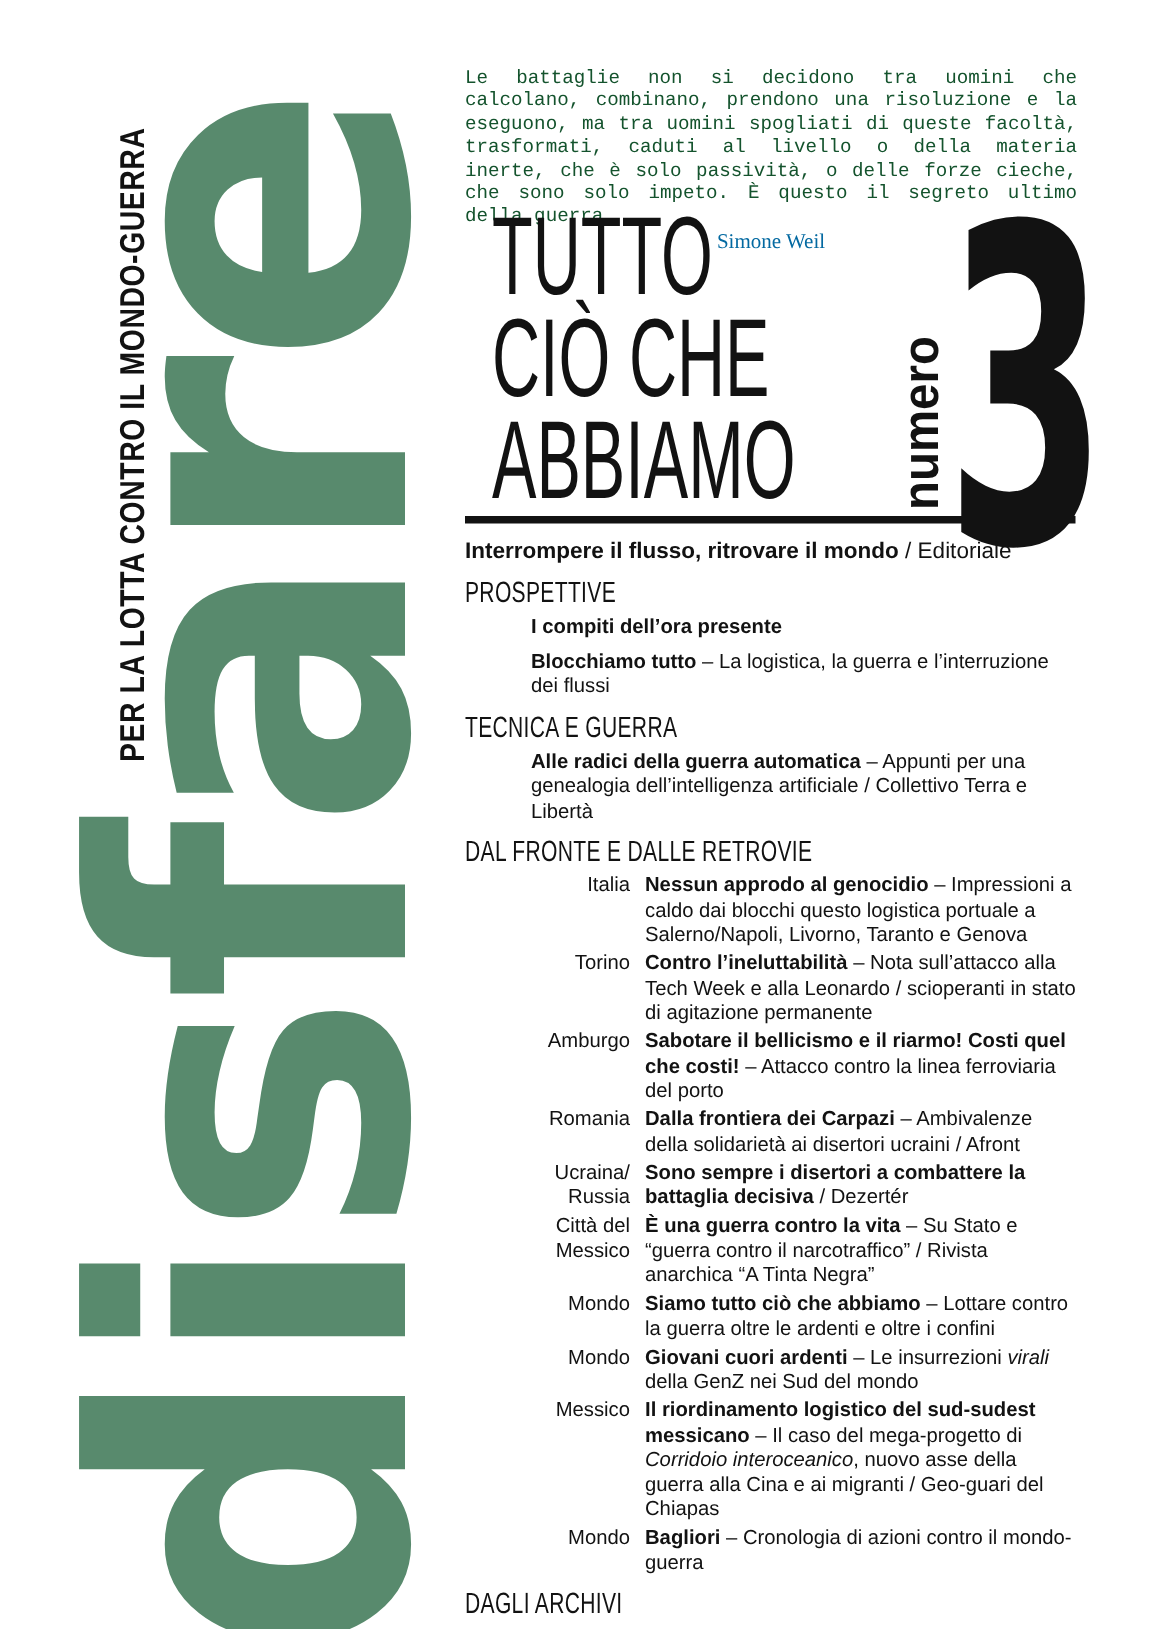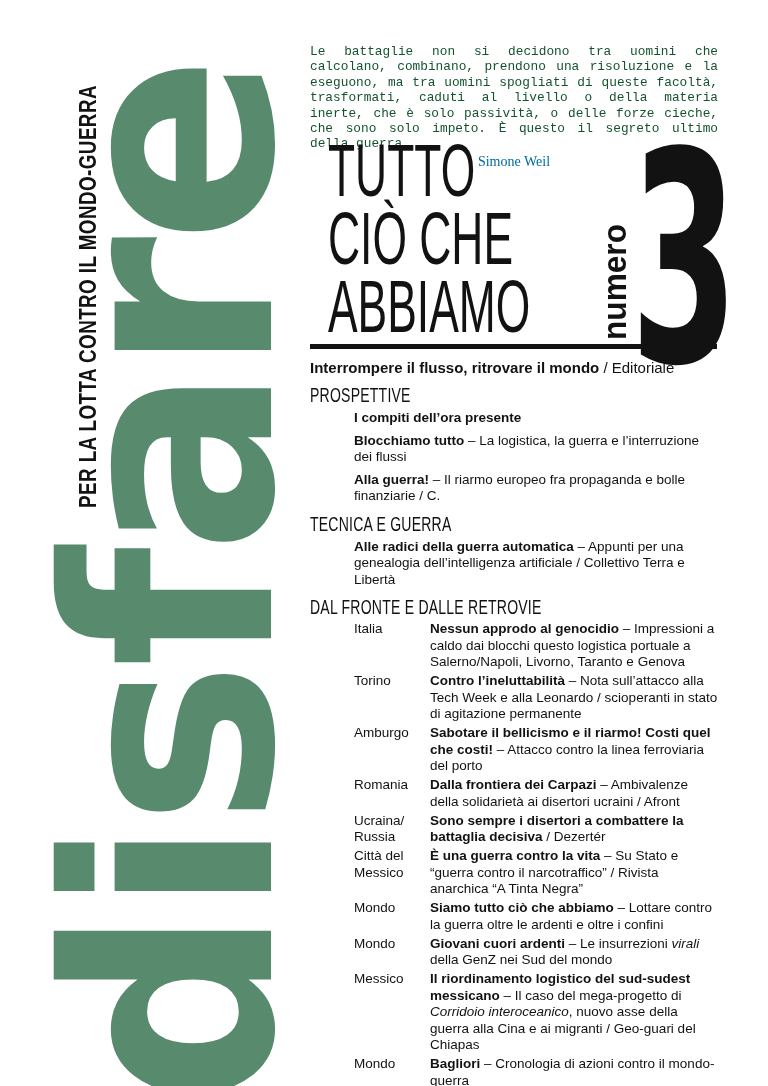--- a/index.html
+++ b/index.html
@@ -63,21 +63,21 @@
   
   .toc{position:absolute;left:310px;top:352px;width:408px;font-size:13.5px;line-height:16.5px;}
   .ed-line{margin:7px 0 0;font-size:15px;line-height:17px;}
   .toc-heading{
     margin:9px 0 3px;font-weight:400;font-size:19.5px;line-height:21px;
     transform:scaleX(0.72);transform-origin:0 50%;
     white-space:nowrap;letter-spacing:0.3px;color:#121212;
   }
   .entry{margin:4px 0 6px;padding-left:44px;}
   .entry.has-place{display:grid;grid-template-columns:66px 1fr;column-gap:10px;margin:0 0 2.5px;}
-  .place{color:#121212;}
+  .place{text-align:right;color:#121212;}
   .seg-b{font-weight:700;}
   .seg-i{font-style:italic;}
   .season{
     text-align:right;font-weight:700;font-size:28.5px;line-height:32px;
     letter-spacing:-0.3px;margin:4px 7px 0 0;color:#0d0d0d;
   }
 </style>
 </head>
 <body>
 
@@ -102,23 +102,20 @@
 <div class="toc">
 
   <div class="ed-line"><span class="seg-b">Interrompere il flusso, ritrovare il mondo</span><span class="seg-r"> / Editoriale</span></div>
 
   <div class="toc-heading">PROSPETTIVE</div>
   <div class="entry">
     <span><span class="seg-b">I compiti dell’ora presente</span></span>
   </div>
   <div class="entry">
     <span><span class="seg-b">Blocchiamo tutto</span><span class="seg-r"> – La logistica, la guerra e l’interruzione dei flussi</span></span>
-  </div>
-  <div class="entry">
-    <span><span class="seg-b">Alla guerra!</span><span class="seg-r"> – Il riarmo europeo fra propaganda e bolle finanziarie / C.</span></span>
   </div>
 
   <div class="toc-heading">TECNICA E GUERRA</div>
   <div class="entry">
     <span><span class="seg-b">Alle radici della guerra automatica</span><span class="seg-r"> – Appunti per una genealogia dell’intelligenza artificiale / Collettivo Terra e Libertà</span></span>
   </div>
 
   <div class="toc-heading">DAL FRONTE E DALLE RETROVIE</div>
   <div class="entry has-place">
     <span class="place">Italia</span>

